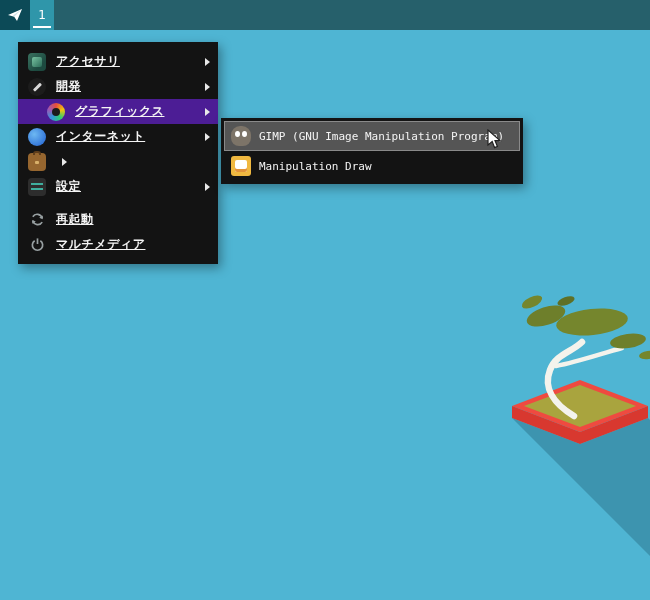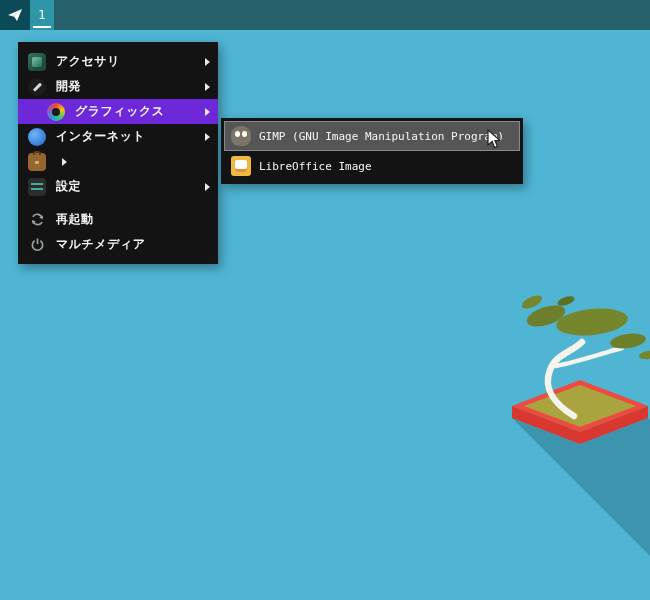--- a/index.html
+++ b/index.html
@@ -16,22 +16,22 @@
   .ws-underline{position:absolute;left:3px;right:3px;bottom:2px;height:2px;background:#ffffff;}
 
   
   .art{position:absolute;inset:0;pointer-events:none;}
 
   
   .menu{
     position:absolute;left:18px;top:42px;width:200px;background:#131313;
     padding:7px 0;box-shadow:3px 4px 10px rgba(0,0,0,0.35);
   }
-  .mrow{height:25px;display:flex;align-items:center;padding:0 8px 0 10px;color:#f4f4f4;font-size:12px;font-weight:bold;cursor:pointer;}
-  .mrow.hl{background:#6d28d9;padding-left:29px;}
+  .mrow{height:25px;display:flex;align-items:center;padding:0 8px 0 10px;color:#f4f4f4;font-size:12px;font-weight:bold;cursor:pointer;text-decoration:underline;}
+  .mrow.hl{background:#4c1d95;padding-left:29px;}
   .mlabel{flex:1;white-space:nowrap;letter-spacing:.5px;}
   .arrow{width:0;height:0;border-left:5px solid #e8e8e8;border-top:4px solid transparent;border-bottom:4px solid transparent;margin-left:6px;}
   .sep{height:8px;}
 
   .micon{width:18px;height:18px;margin-right:10px;flex:none;border-radius:4px;position:relative;}
   .i-acc{background:linear-gradient(135deg,#3a7260 0%,#1d4a40 70%);}
   .i-acc::after{content:"";position:absolute;left:4px;top:4px;width:10px;height:10px;border-radius:2px;background:linear-gradient(135deg,#79c3a2,#2a6b57);}
   .i-dev{background:#1c1c1c;border-radius:50%;}
   .i-dev::after{content:"";position:absolute;left:8px;top:4px;width:2.5px;height:10px;background:#d8d8d8;transform:rotate(45deg);border-radius:1px;}
   .i-edu{background:#2b86b0;border-radius:50%;}
@@ -154,19 +154,19 @@
   </div>
 </div>
 
 <div class="submenu">
   <div class="srow hl">
     <span class="sicon i-gimp"></span>
     <span class="slabel">GIMP (GNU Image Manipulation Program)</span>
   </div>
   <div class="srow">
     <span class="sicon i-draw"></span>
-    <span class="slabel">LibreOffice Image</span>
+    <span class="slabel">Manipulation Draw</span>
   </div>
 </div>
 
 <svg class="cursor" width="16" height="22" viewBox="0 0 16 22">
   <path d="M1,1 L1,16 L5.2,12.6 L7.6,18.6 L10.4,17.4 L8,11.6 L13,11.6 Z" fill="#ffffff" stroke="#222222" stroke-width="1.2"></path>
 </svg>
 
 </body></html>

